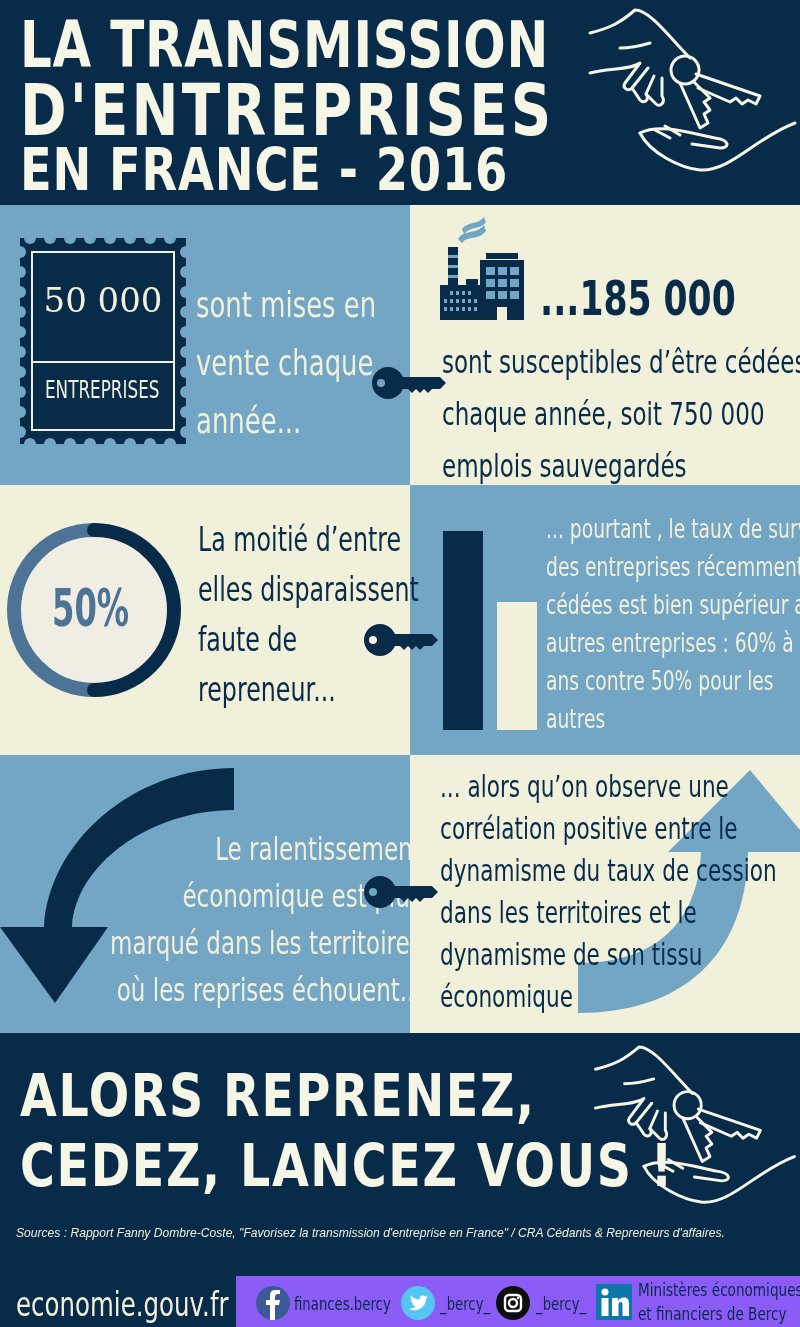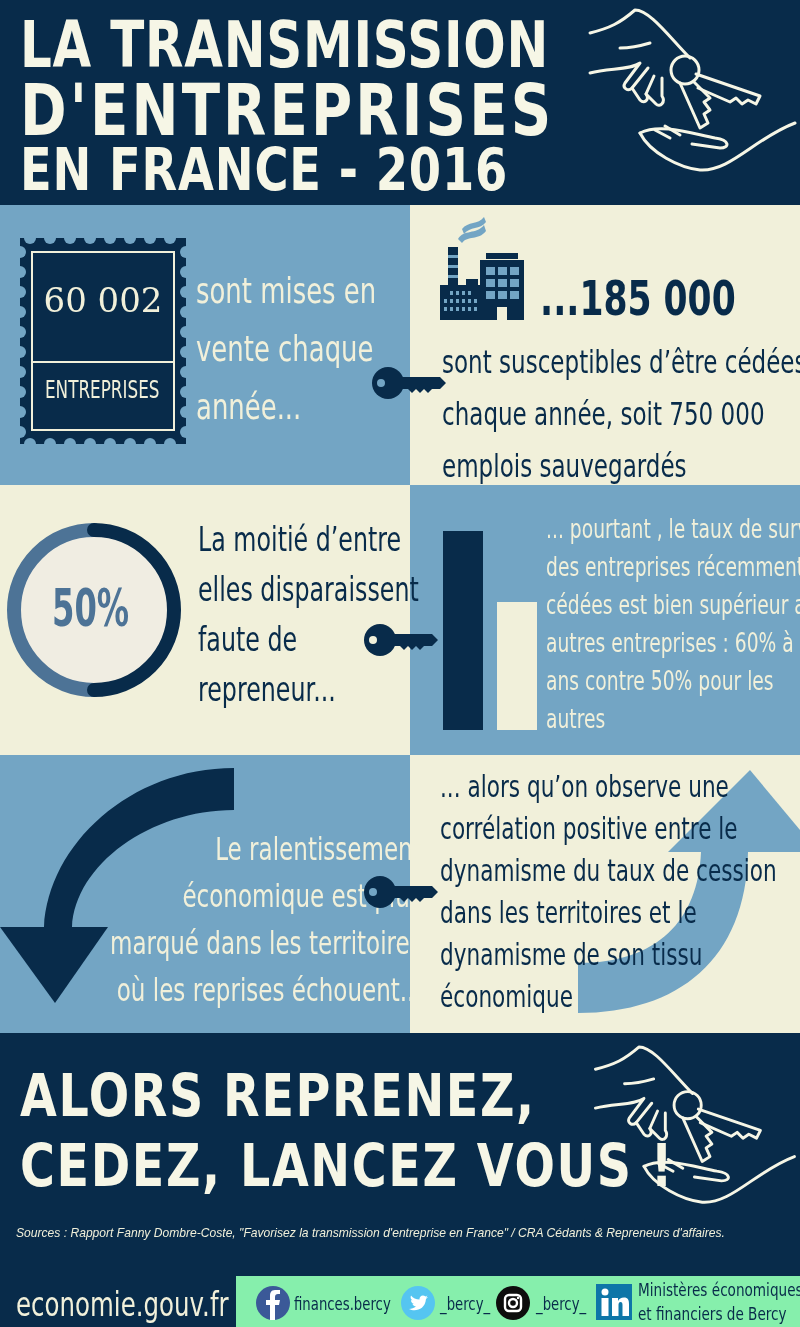--- a/index.html
+++ b/index.html
@@ -7,21 +7,21 @@
   .page{position:relative;width:800px;height:937px;background:#082b4a;}
   .abs{position:absolute;}
   .title-line{position:absolute;left:20px;color:#f6f6e6;font-family:"DejaVu Sans",sans-serif;font-weight:bold;letter-spacing:1px;transform-origin:left top;white-space:nowrap;}
   .cond{font-family:"DejaVu Sans",sans-serif;transform-origin:left top;white-space:nowrap;}
   .dark{background:#082b4a;}
   .blue{background:#73a5c4;}
   .cream{background:#f1f0da;}
   .light-txt{color:#f1f0da;}
   .dark-txt{color:#082b4a;}
   .body-txt{font-size:27px;line-height:50px;font-family:"DejaVu Sans",sans-serif;transform:scaleX(0.72);transform-origin:left top;white-space:nowrap;}
-  .social-bar{position:absolute;left:236px;top:1276px;width:564px;height:51px;background:#86efac;}
+  .social-bar{position:absolute;left:236px;top:1276px;width:564px;height:51px;background:#8b5cf6;}
 </style>
 </head>
 <body>
 
 <div class="page">
 
   <div class="abs dark" style="left:0;top:0;width:800px;height:205px;"></div>
   <div class="title-line" style="top:8px;font-size:64px;transform:scaleX(0.78);">LA TRANSMISSION</div>
   <div class="title-line" style="top:68px;font-size:72px;transform:scaleX(0.78);letter-spacing:4px;">D'ENTREPRISES</div>
   <div class="title-line" style="top:136px;font-size:58px;transform:scaleX(0.8);">EN FRANCE - 2016</div>
@@ -83,24 +83,24 @@
             <circle cx="166" cy="154" r="6"></circle>
             <circle cx="166" cy="174" r="6"></circle>
             <circle cx="166" cy="194" r="6"></circle>
         </g>
       </mask>
     </defs>
     <rect x="0" y="0" width="166" height="206" fill="#082b4a" mask="url(#stampMask)"></rect>
     <rect x="12" y="14" width="142" height="178" fill="none" stroke="#f1f0da" stroke-width="2"></rect>
     <line x1="12" y1="124" x2="154" y2="124" stroke="#f1f0da" stroke-width="2"></line>
   </svg>
-  <div class="abs" style="left:32px;top:280px;width:142px;text-align:center;color:#f1f0da;font-family:'DejaVu Serif',serif;font-size:34px;">60 002</div>
+  <div class="abs" style="left:32px;top:280px;width:142px;text-align:center;color:#f1f0da;font-family:'DejaVu Serif',serif;font-size:34px;">50 000</div>
   <div class="abs cond" style="left:45px;top:376px;color:#f1f0da;font-size:24px;transform:scaleX(0.7);">ENTREPRISES</div>
 
-  <div class="abs" style="left:196px;top:262px;">
+  <div class="abs" style="left:196px;top:276px;">
     <div class="body-txt light-txt" style="font-size:36px;line-height:58px;">sont mises en</div>
     <div class="body-txt light-txt" style="font-size:36px;line-height:58px;">vente chaque</div>
     <div class="body-txt light-txt" style="font-size:36px;line-height:58px;">année...</div>
   </div>
 
   <svg class="abs" style="left:440px;top:215px;" width="84" height="105" viewBox="0 0 84 105">
     <path d="M18 24 C24 14 36 20 44 10 L46 16 C38 26 28 20 22 28 Z" fill="#73a5c4"></path>
     <path d="M22 14 C28 6 38 10 44 2 L46 7 C40 15 30 11 24 19 Z" fill="#73a5c4"></path>
     <rect x="8" y="32" width="10" height="42" fill="#082b4a"></rect>
     <rect x="8" y="40" width="10" height="3" fill="#73a5c4"></rect>

